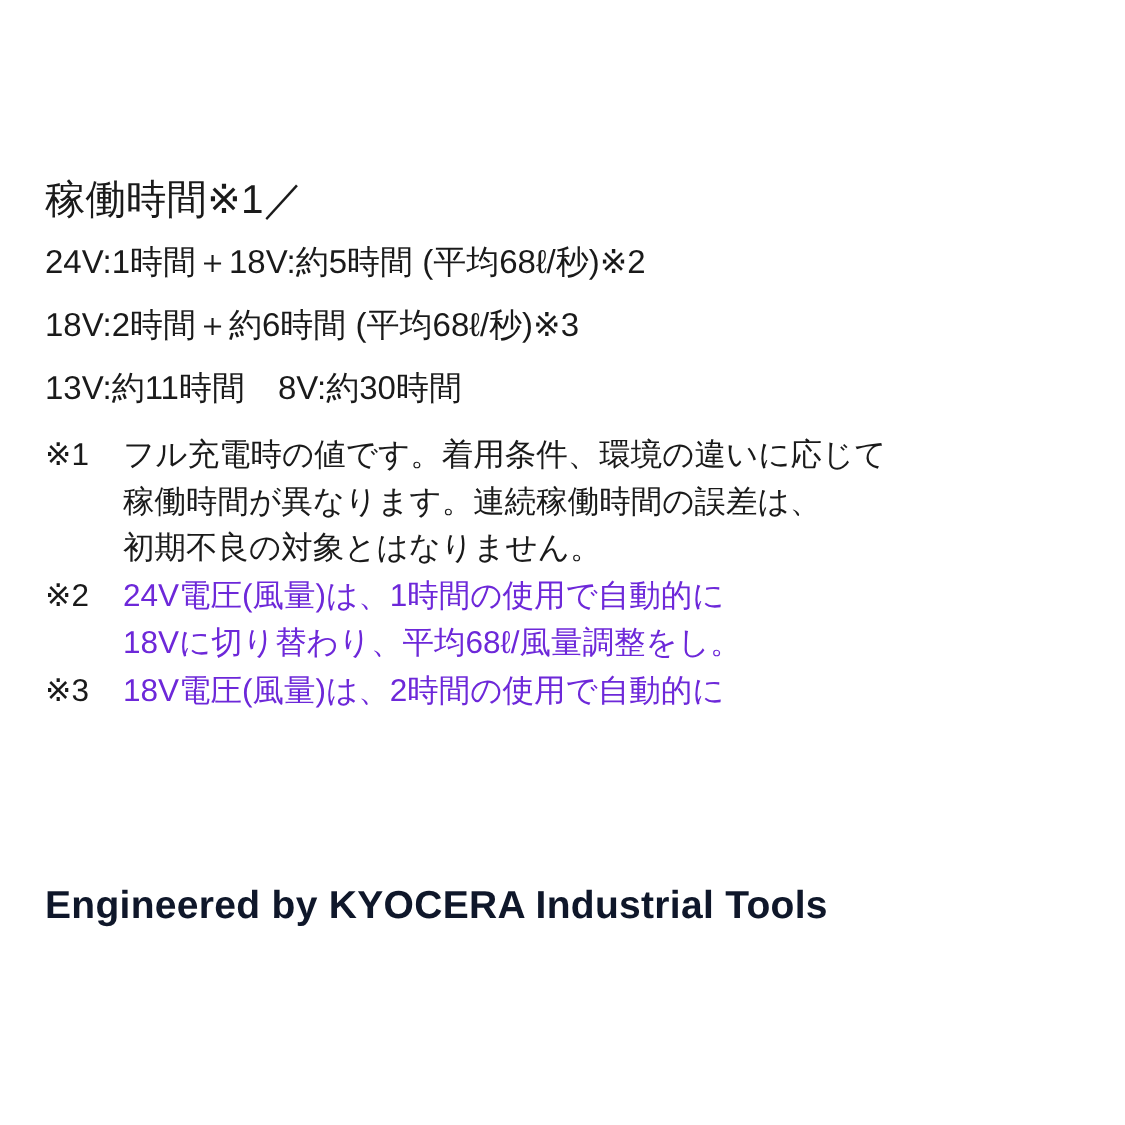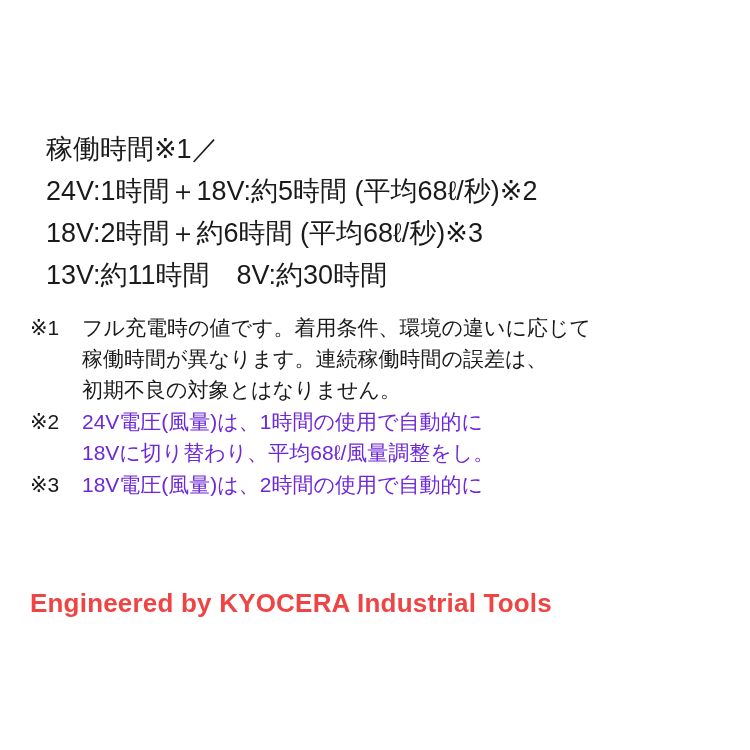--- a/index.html
+++ b/index.html
@@ -16,24 +16,24 @@
   }
   .page {
     position: relative;
     width: 750px;
     height: 750px;
     box-sizing: border-box;
     padding: 112px 24px 0 30px;
   }
 
   .spec-block {
-    margin: 16px;
+    margin: 0;
   }
   .spec-line {
-    font-size: 27px;
+    font-size: 22px;
     line-height: 42px;
     letter-spacing: 0px;
     color: #1a1a1a;
     white-space: nowrap;
   }
   .spec-line.first {
     font-size: 27px;
   }
 
   .notes {
@@ -67,21 +67,21 @@
     color: #6d28d9;
   }
 
   .footer {
     position: absolute;
     left: 30px;
     top: 588px;
     font-size: 26px;
     font-weight: bold;
     letter-spacing: 0.2px;
-    color: #ef4444;
+    color: #0f172a;
     white-space: nowrap;
   }
 </style>
 </head>
 <body>
 
 <div class="page">
 
   <div class="spec-block">
     <div class="spec-line first">稼働時間※1／</div>

